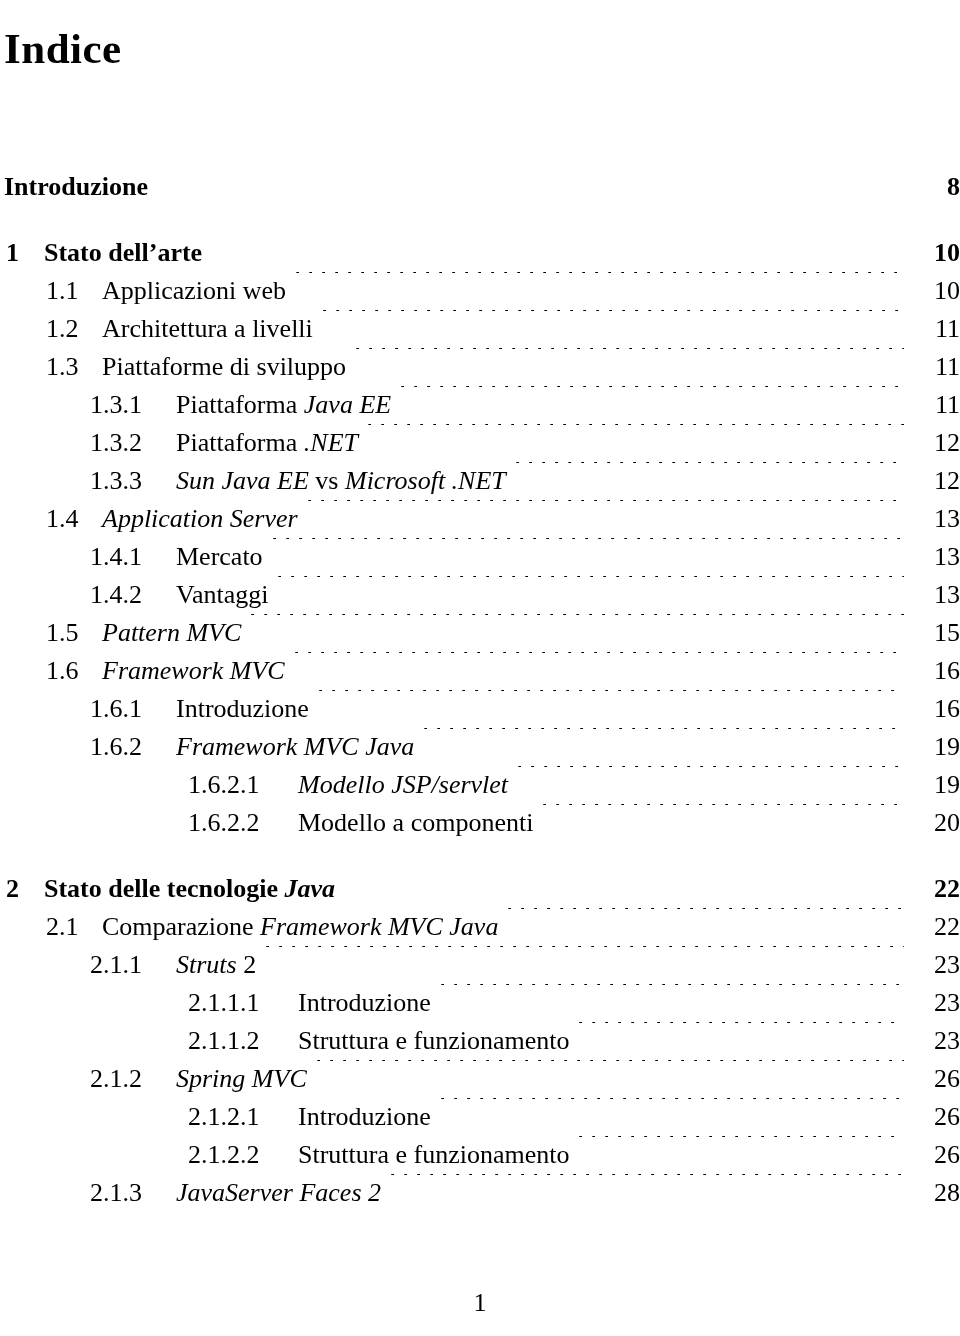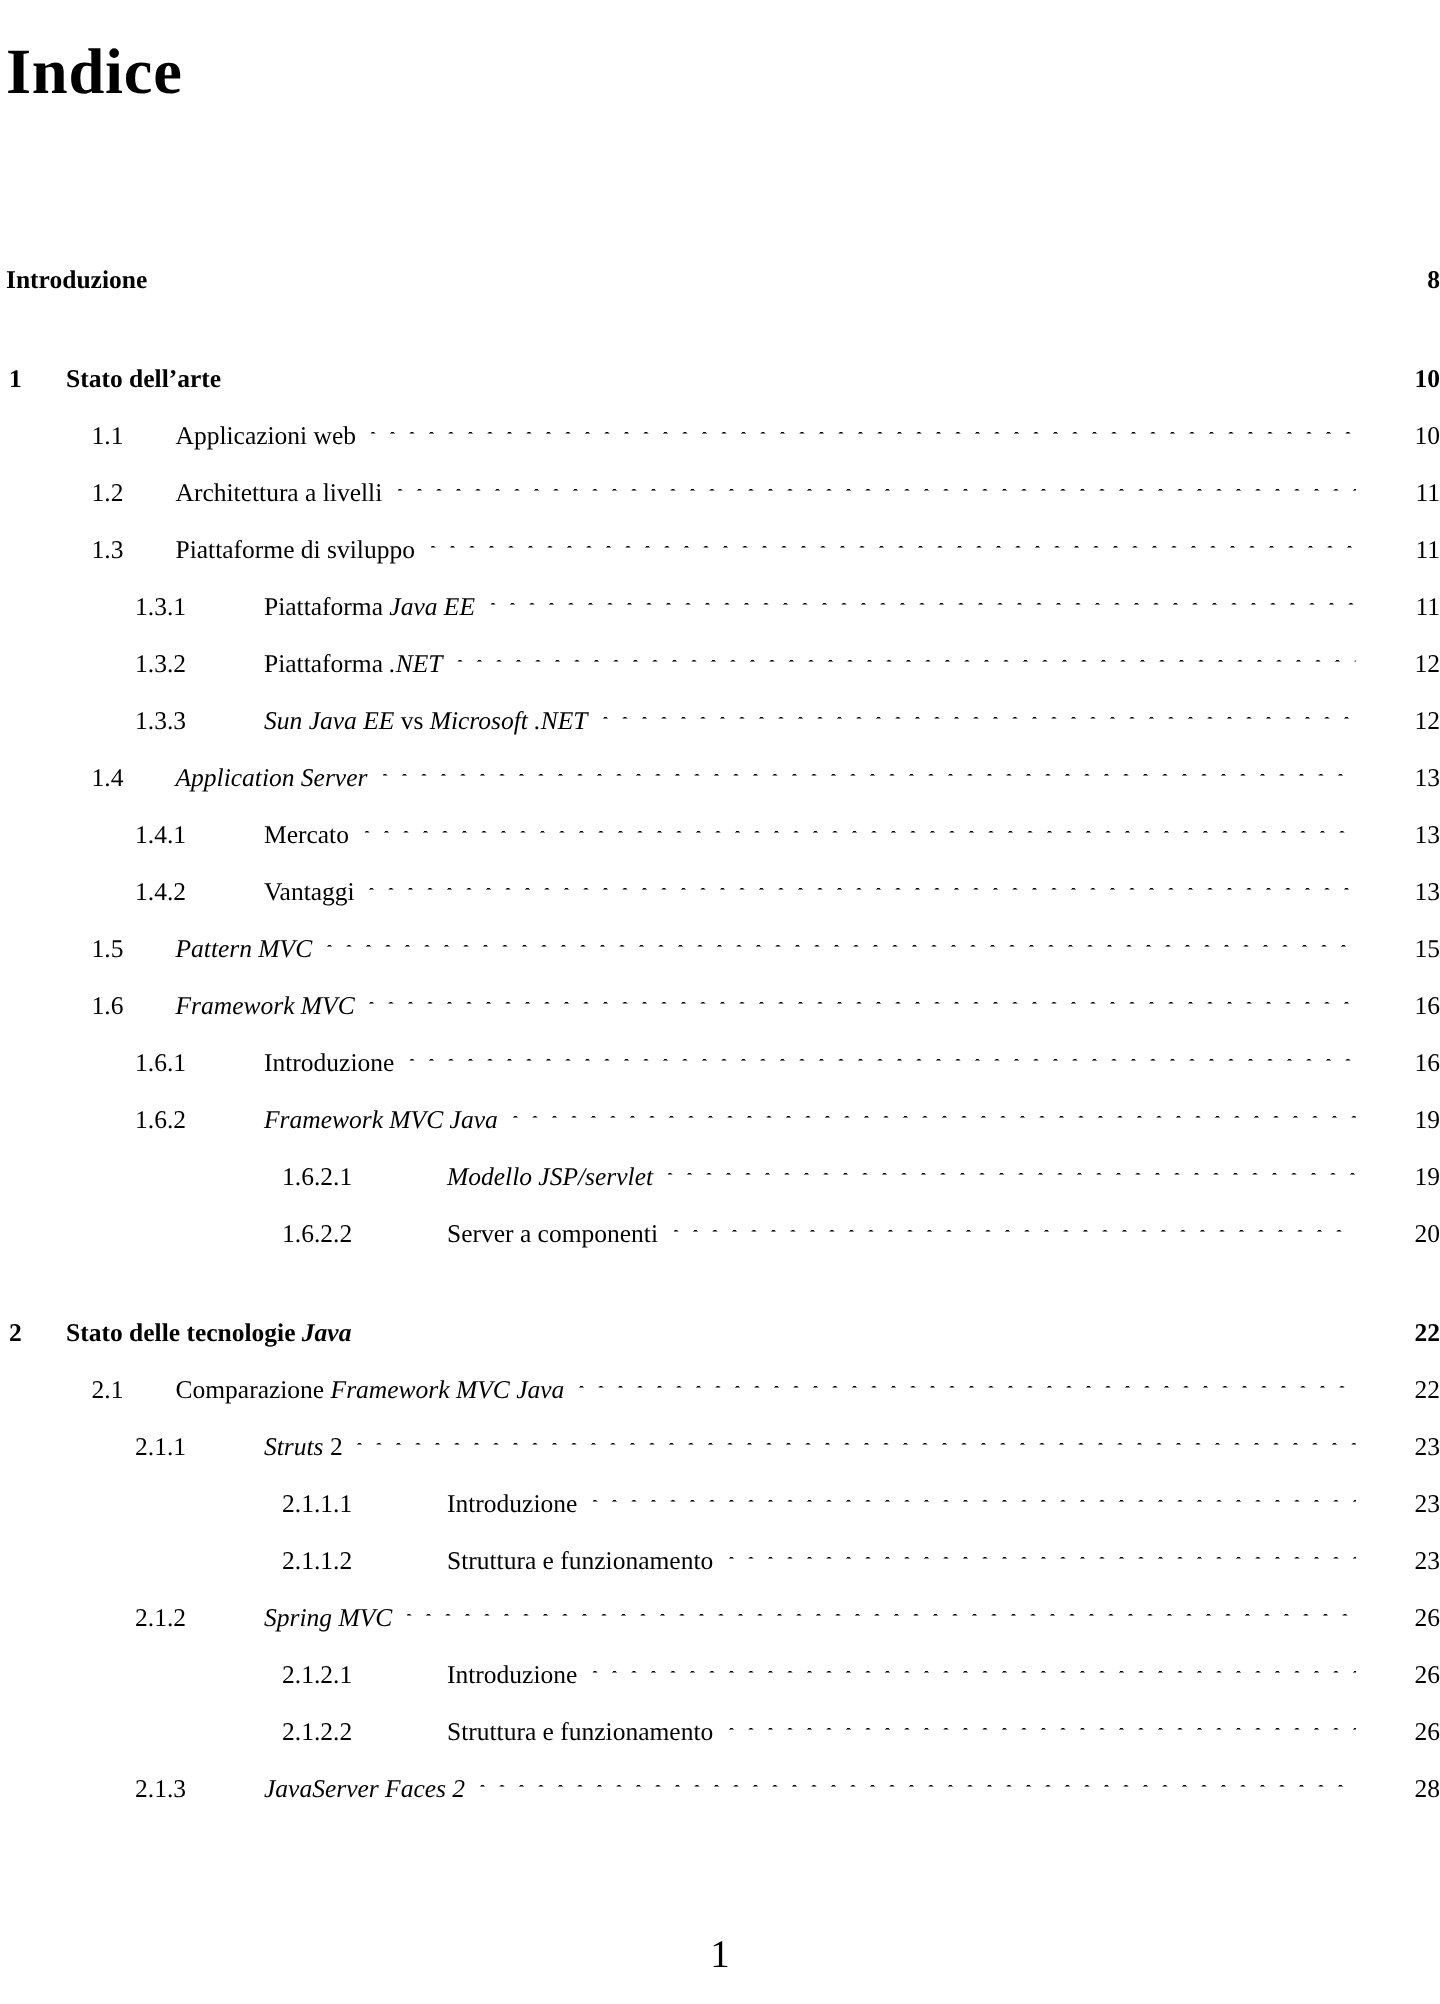--- a/index.html
+++ b/index.html
@@ -41,24 +41,24 @@
   .toc-list {
     position: absolute;
     left: 0;
     top: 168px;
     width: 960px;
   }
 
   .toc-entry {
     position: relative;
     display: flex;
-    align-items: center;
+    align-items: flex-start;
     width: 960px;
     height: 38px;
-    font-size: 17px;
+    font-size: 26px;
     line-height: 38px;
     white-space: nowrap;
   }
 
   .toc-entry.gap-before {
     margin-top: 28px;
   }
 
   
   .e-num {
@@ -100,21 +100,21 @@
     padding-left: 10px;
   }
 
   
   .lvl-0 .e-num { width: 38px; margin-left: 6px; }
   .lvl-0 .e-title { padding-left: 0px; }
 
   .lvl-front .e-num { width: 0px; margin-left: 0px; }
   .lvl-front .e-title { padding-left: 4px; }
 
-  .lvl-1 .e-num { width: 56px; margin-left: 61px; }
+  .lvl-1 .e-num { width: 56px; margin-left: 46px; }
   .lvl-2 .e-num { width: 86px; margin-left: 90px; }
   .lvl-3 .e-num { width: 110px; margin-left: 188px; }
 
   
   .bold { font-weight: bold; }
   .ital { font-style: italic; }
   .bold-ital { font-weight: bold; font-style: italic; }
 
   
   .folio {
@@ -226,21 +226,21 @@
         <span class="e-page">19</span>
       </div>
       <div class="toc-entry lvl-3">
         <span class="e-num">1.6.2.1</span>
         <span class="e-title"><span class="ital">Modello JSP/servlet</span></span>
         <span class="e-leader"></span>
         <span class="e-page">19</span>
       </div>
       <div class="toc-entry lvl-3">
         <span class="e-num">1.6.2.2</span>
-        <span class="e-title"><span class="">Server a componenti</span></span>
+        <span class="e-title"><span class="">Modello a componenti</span></span>
         <span class="e-leader"></span>
         <span class="e-page">20</span>
       </div>
       <div class="toc-entry lvl-0 bold no-leader gap-before">
         <span class="e-num">2</span>
         <span class="e-title"><span class="">Stato delle tecnologie </span><span class="bold-ital">Java</span></span>
         <span class="e-leader"></span>
         <span class="e-page">22</span>
       </div>
       <div class="toc-entry lvl-1">

